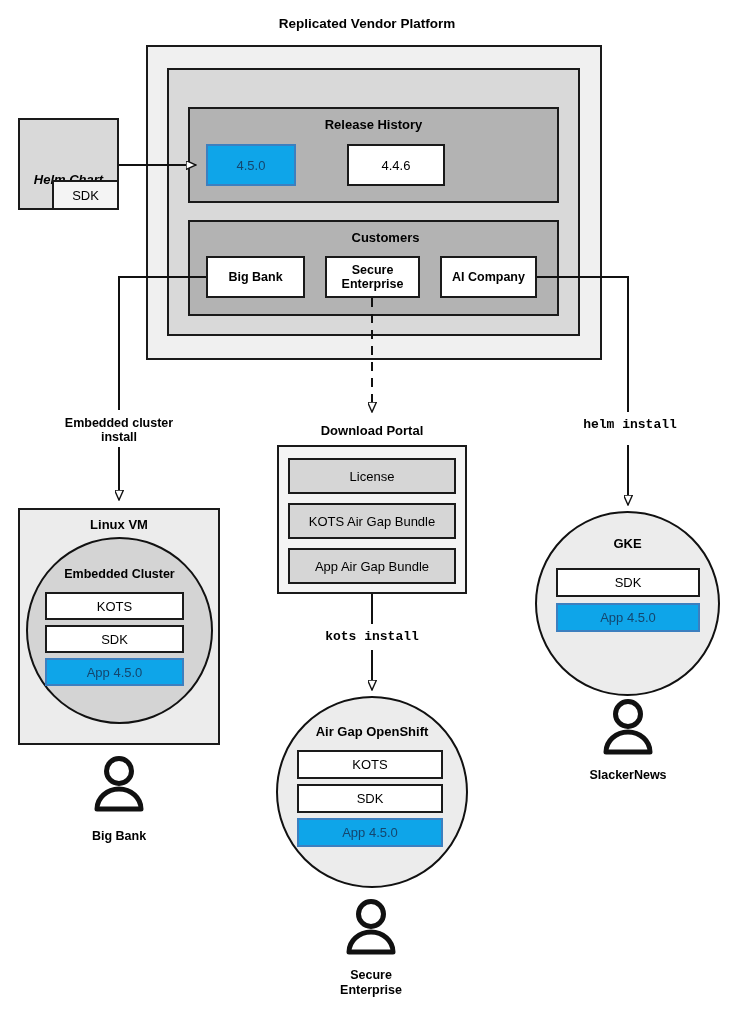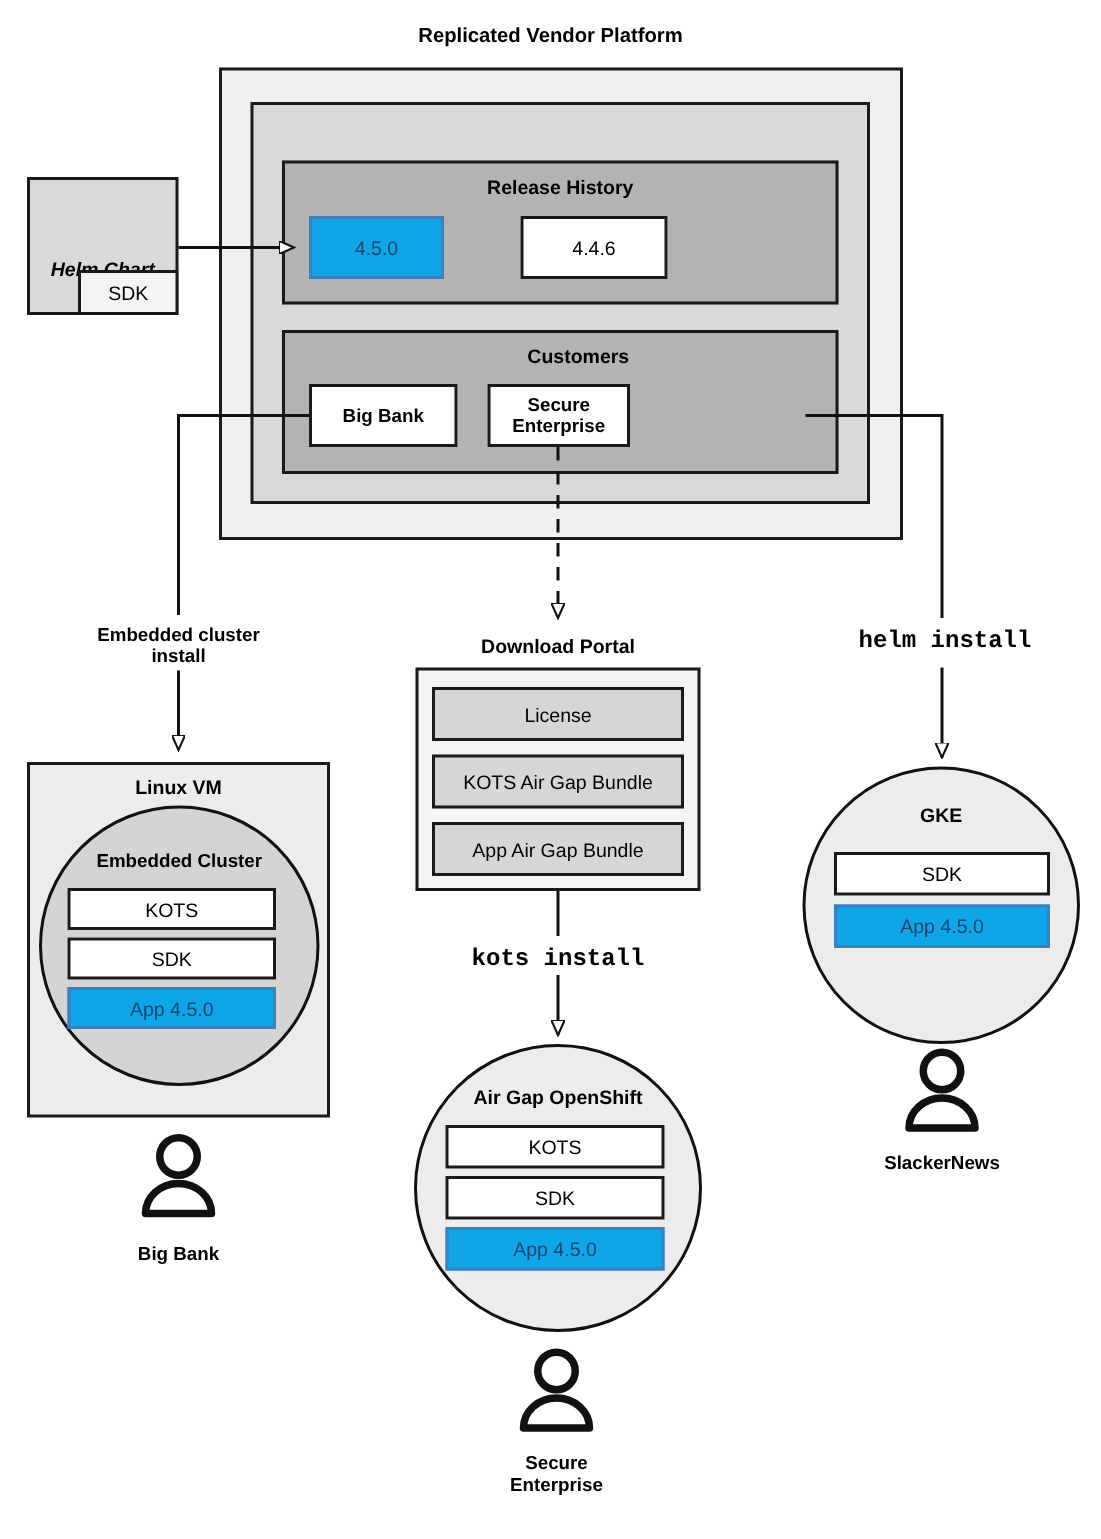--- a/index.html
+++ b/index.html
@@ -20,21 +20,21 @@
   .sh-light{background:#f4f4f4;}
   .sh-grey{background:#d6d6d6;}
   .sh-vm{background:#ececec;}
   .sh-circle{background:#d4d4d4;}
   .sh-circle2{background:#ececec;}
   .blue{background:#0ea5e9;border:2px solid #3c7fbf;color:#14466e;}
 
   .title-c{font-size:13px;font-weight:bold;}
   .t12{font-size:12.5px;}
   .t13{font-size:13px;}
-  .mono{font-family:"Liberation Mono",monospace;font-weight:bold;font-size:16px;}
+  .mono{font-family:"Liberation Mono",monospace;font-weight:bold;font-size:13px;}
 
   .circ{position:absolute;box-sizing:border-box;border:2.5px solid #111;border-radius:50%;}
   .person{position:absolute;}
   .capt{position:absolute;text-align:center;font-weight:bold;font-size:12.5px;line-height:1.2;white-space:pre-line;}
   .ctr{display:flex;align-items:center;justify-content:center;}
 </style>
 </head>
 <body>
 
 <div class="stage">
@@ -57,20 +57,23 @@
 
   <div class="box sh-inner" style="left:188px;top:220px;width:371px;height:96px;"></div>
   <div class="lbl t13" style="left:188px;top:231px;width:371px;margin-left:12px;">Customers</div>
 
   <div class="box sh-white ctr" style="left:206px;top:256px;width:99px;height:42px;">
     <span class="t12 lbl" style="position:static;width:100%;">Big Bank</span>
   </div>
   <div class="box sh-white ctr" style="left:325px;top:256px;width:95px;height:42px;">
     <span class="t12 lbl" style="position:static;width:100%;">Secure
 Enterprise</span>
+  </div>
+  <div class="box sh-white ctr" style="left:440px;top:256px;width:97px;height:42px;">
+    <span class="t12 lbl" style="position:static;width:100%;">AI Company</span>
   </div>
 
   <div class="box sh-mid" style="left:18px;top:118px;width:101px;height:92px;"></div>
   <div class="lbl t13" style="left:18px;top:173px;width:101px;font-style:italic;">Helm Chart</div>
   <div class="box sh-light ctr" style="left:52px;top:180px;width:67px;height:30px;">
     <span class="t13">SDK</span>
   </div>
 
   <div class="lbl t13" style="left:277px;top:424px;width:190px;">Download Portal</div>
   <div class="box sh-light" style="left:277px;top:445px;width:190px;height:149px;"></div>

